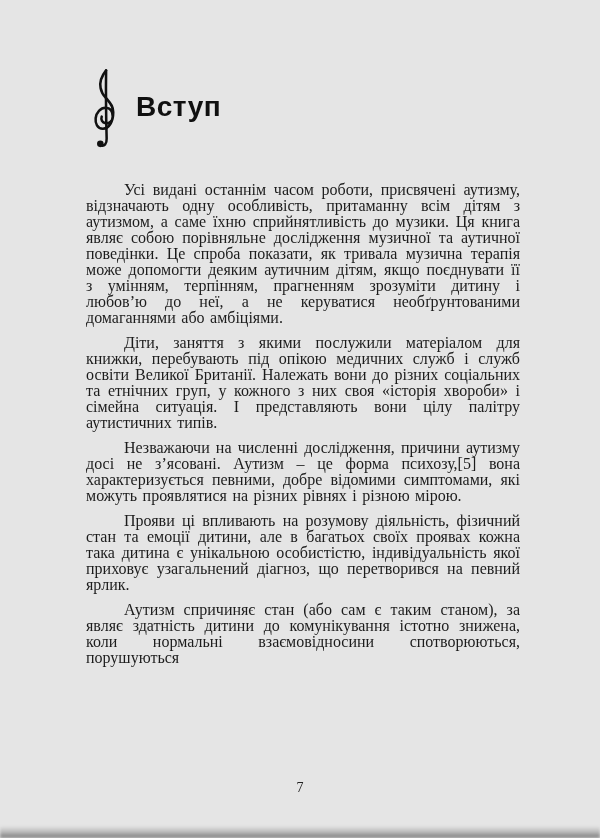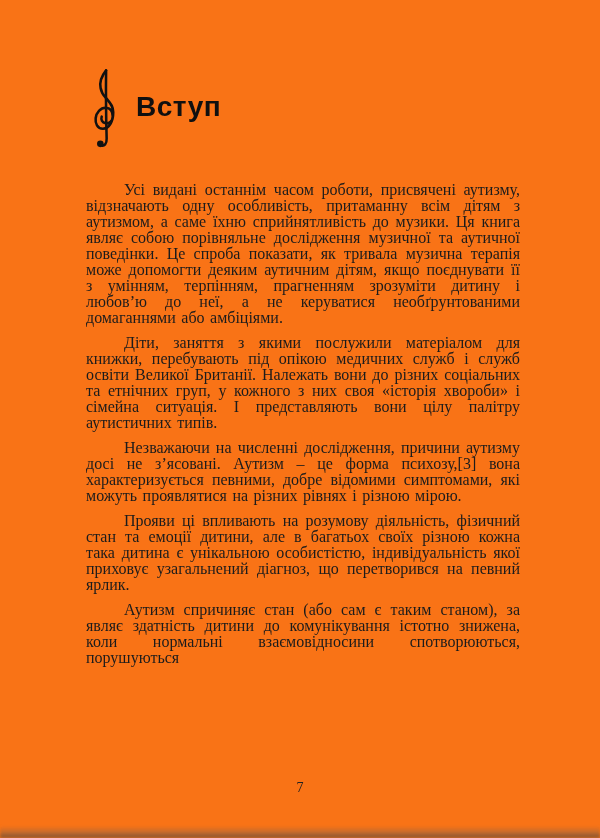--- a/index.html
+++ b/index.html
@@ -4,21 +4,21 @@
 <style>
   html, body {
     margin: 0;
     padding: 0;
     background: #ffffff;
   }
   .page {
     position: relative;
     width: 600px;
     height: 838px;
-    background: #f97316;
+    background: #e5e5e5;
     overflow: hidden;
     font-family: "Liberation Serif", serif;
     color: #1b1b1b;
   }
   .content {
     position: absolute;
     left: 86px;
     top: 64px;
     width: 434px;
   }
@@ -101,22 +101,22 @@
           </g>
           <circle cx="19.5" cy="141.5" r="6" fill="#111111"></circle>
         </svg>
       </span>
       <h1 class="chapter-title">Вступ</h1>
     </div>
 
     <div class="body-text">
       <p>Усі видані останнім часом роботи, присвячені аутизму, відзначають одну особливість, притаманну всім дітям з аутизмом, а саме їхню сприйнятливість до музики. Ця книга являє собою порівняльне дослідження музичної та аутичної поведінки. Це спроба показати, як тривала музична терапія може допомогти деяким аутичним дітям, якщо поєднувати її з умінням, терпінням, прагненням зрозуміти дитину і любов’ю до неї, а не керуватися необґрунтованими домаганнями або амбіціями.</p>
       <p>Діти, заняття з якими послужили матеріалом для книжки, перебувають під опікою медичних служб і служб освіти Великої Британії. Належать вони до різних соціальних та етнічних груп, у кожного з них своя «історія хвороби» і сімейна ситуація. І представляють вони цілу палітру аутистичних типів.</p>
-      <p>Незважаючи на численні дослідження, причини аутизму досі не з’ясовані. Аутизм – це форма психозу,[3] вона характеризується певними, добре відомими симптомами, які можуть проявлятися на різних рівнях і різною мірою.</p>
-      <p>Прояви ці впливають на розумову діяльність, фізичний стан та емоції дитини, але в багатьох своїх різною кожна така дитина є унікальною особистістю, індивідуальність якої приховує узагальнений діагноз, що перетворився на певний ярлик.</p>
+      <p>Незважаючи на численні дослідження, причини аутизму досі не з’ясовані. Аутизм – це форма психозу,[5] вона характеризується певними, добре відомими симптомами, які можуть проявлятися на різних рівнях і різною мірою.</p>
+      <p>Прояви ці впливають на розумову діяльність, фізичний стан та емоції дитини, але в багатьох своїх проявах кожна така дитина є унікальною особистістю, індивідуальність якої приховує узагальнений діагноз, що перетворився на певний ярлик.</p>
       <p>Аутизм спричиняє стан (або сам є таким станом), за являє здатність дитини до комунікування істотно знижена, коли нормальні взаємовідносини спотворюються, порушуються</p>
     </div>
 
   </div>
 
   <div class="page-number">7</div>
 
   <div class="scan-edge"></div>
 
 </div>

